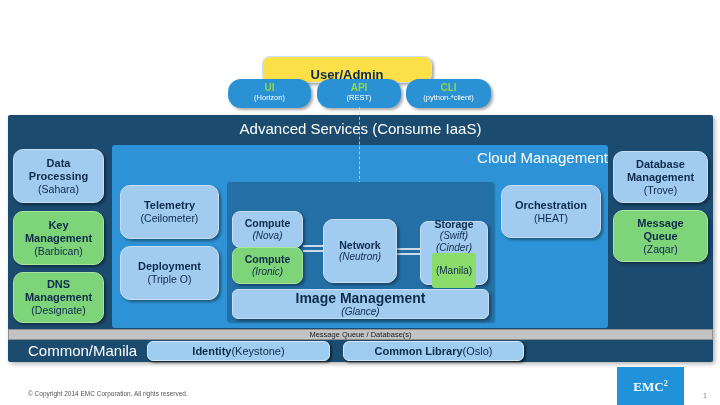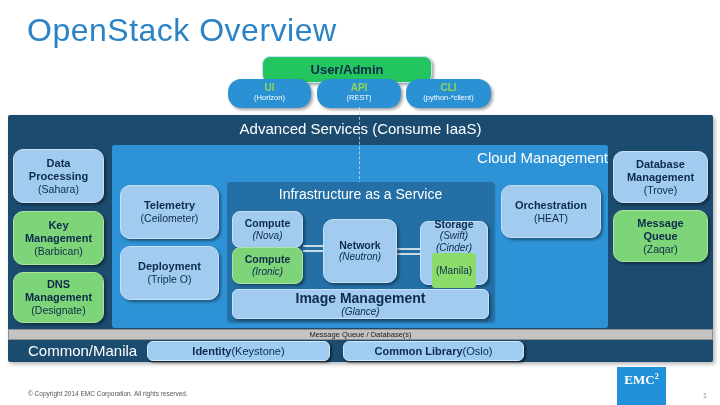--- a/index.html
+++ b/index.html
@@ -3,23 +3,23 @@
 <meta charset="utf-8">
 <style>
   html,body{margin:0;padding:0;background:#fff;}
   .slide{position:relative;width:720px;height:405px;background:#ffffff;
          font-family:"Liberation Sans",sans-serif;overflow:hidden;}
   .abs{position:absolute;box-sizing:border-box;}
 
   .title{left:27px;top:12px;font-size:32px;font-weight:400;color:#2b82c5;letter-spacing:0.5px;margin:0;}
 
   
-  .user-admin{left:262px;top:56px;width:170px;height:27px;background:#22c55e;
+  .user-admin{left:262px;top:56px;width:170px;height:27px;background:#fde047;
               border:1px solid #c9dff7;border-radius:8px;box-shadow:2px 2px 3px rgba(0,0,0,0.35);
-              display:flex;align-items:center;justify-content:center;
+              display:flex;align-items:flex-end;justify-content:center;
               font-size:13px;font-weight:bold;color:#0d2b4a;}
   .client{top:79px;height:29px;background:#2a91d4;border-radius:13px;
           box-shadow:2px 2px 3px rgba(0,0,0,0.35);text-align:center;padding-top:3px;}
   .client .cname{font-size:10px;font-weight:bold;color:#8ed655;line-height:11px;}
   .client .csub{font-size:7.5px;color:#ffffff;line-height:9px;}
   .c-ui{left:228px;width:83px;}
   .c-api{left:317px;width:84px;}
   .c-cli{left:406px;width:85px;}
 
   .vline{left:359px;top:107px;height:77px;width:0;border-left:1px dashed rgba(205,218,230,0.8);}
@@ -74,32 +74,31 @@
   .common-label{left:28px;top:342px;color:#ffffff;font-size:15px;}
   .pill{top:341px;height:20px;background:#9fcdf2;border:1px solid #d6e8f8;border-radius:6px;
         box-shadow:1.5px 1.5px 2px rgba(0,0,0,0.5);display:flex;align-items:center;justify-content:center;
         font-size:11px;color:#0d2b4a;}
   .pill b{font-weight:bold;}
   .p-identity{left:147px;width:183px;}
   .p-library{left:343px;width:181px;}
 
   
   .copyright{left:28px;top:390px;font-size:6.5px;color:#555555;}
-  .emc-logo{left:617px;top:367px;width:49px;height:38px;background:#2191d9;color:#ffffff;
+  .emc-logo{left:617px;top:367px;width:67px;height:38px;background:#2191d9;color:#ffffff;
             font-family:"Liberation Serif",serif;font-weight:bold;font-size:13px;
-            text-align:center;padding-top:5px;}
+            text-align:center;padding-top:12px;}
   .emc-logo sup{font-size:8px;}
   .pagenum{left:703px;top:392px;font-size:7px;color:#888888;}
 </style>
 </head>
 <body>
 
 <div class="slide">
 
-  <h1 class="abs title">OpenStack Overview</h1>
 
   <div class="abs user-admin">
     <span>User/Admin</span>
   </div>
 
   <div class="abs client c-ui">
     <div class="cname">UI</div>
     <div class="csub">(Horizon)</div>
   </div>
   <div class="abs client c-api">
@@ -148,21 +147,20 @@
   <div class="abs svc lblue b-deployment">
     <div class="bt">Deployment</div>
     <div class="bs">(Triple O)</div>
   </div>
   <div class="abs svc lblue b-orchestration">
     <div class="bt">Orchestration</div>
     <div class="bs">(HEAT)</div>
   </div>
 
   <div class="abs iaas"></div>
-  <div class="abs iaas-title">Infrastructure as a Service</div>
 
   <div class="abs conn conn-l"></div>
   <div class="abs conn conn-r"></div>
 
   <div class="abs svc mini lblue b-nova">
     <div class="bt">Compute</div>
     <div class="bs">(Nova)</div>
   </div>
   <div class="abs svc mini green b-ironic">
     <div class="bt">Compute</div>

